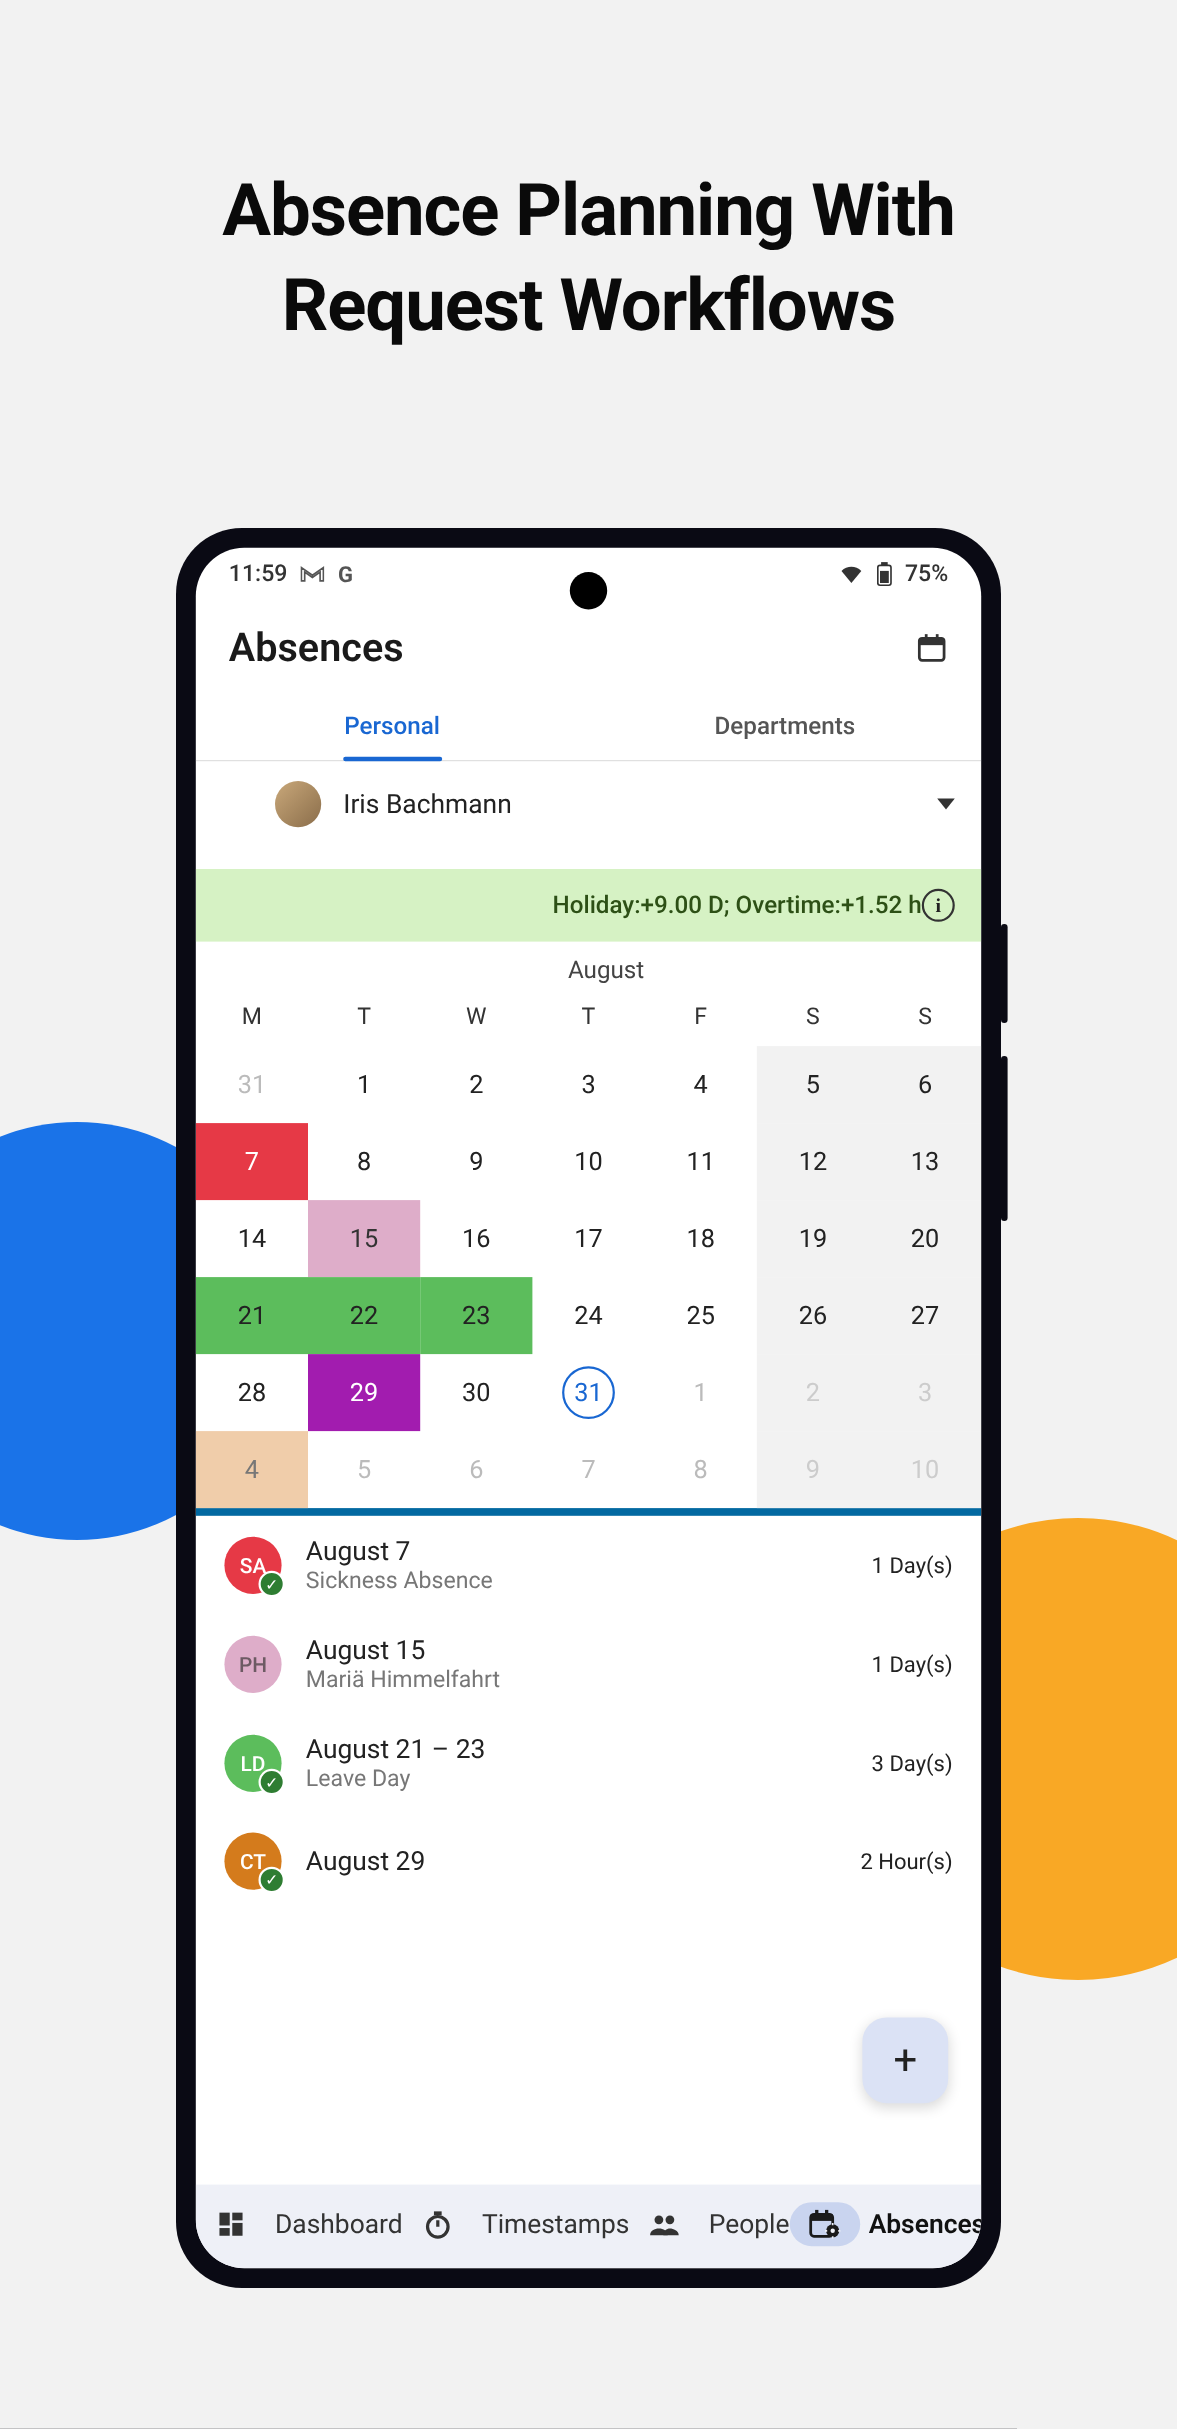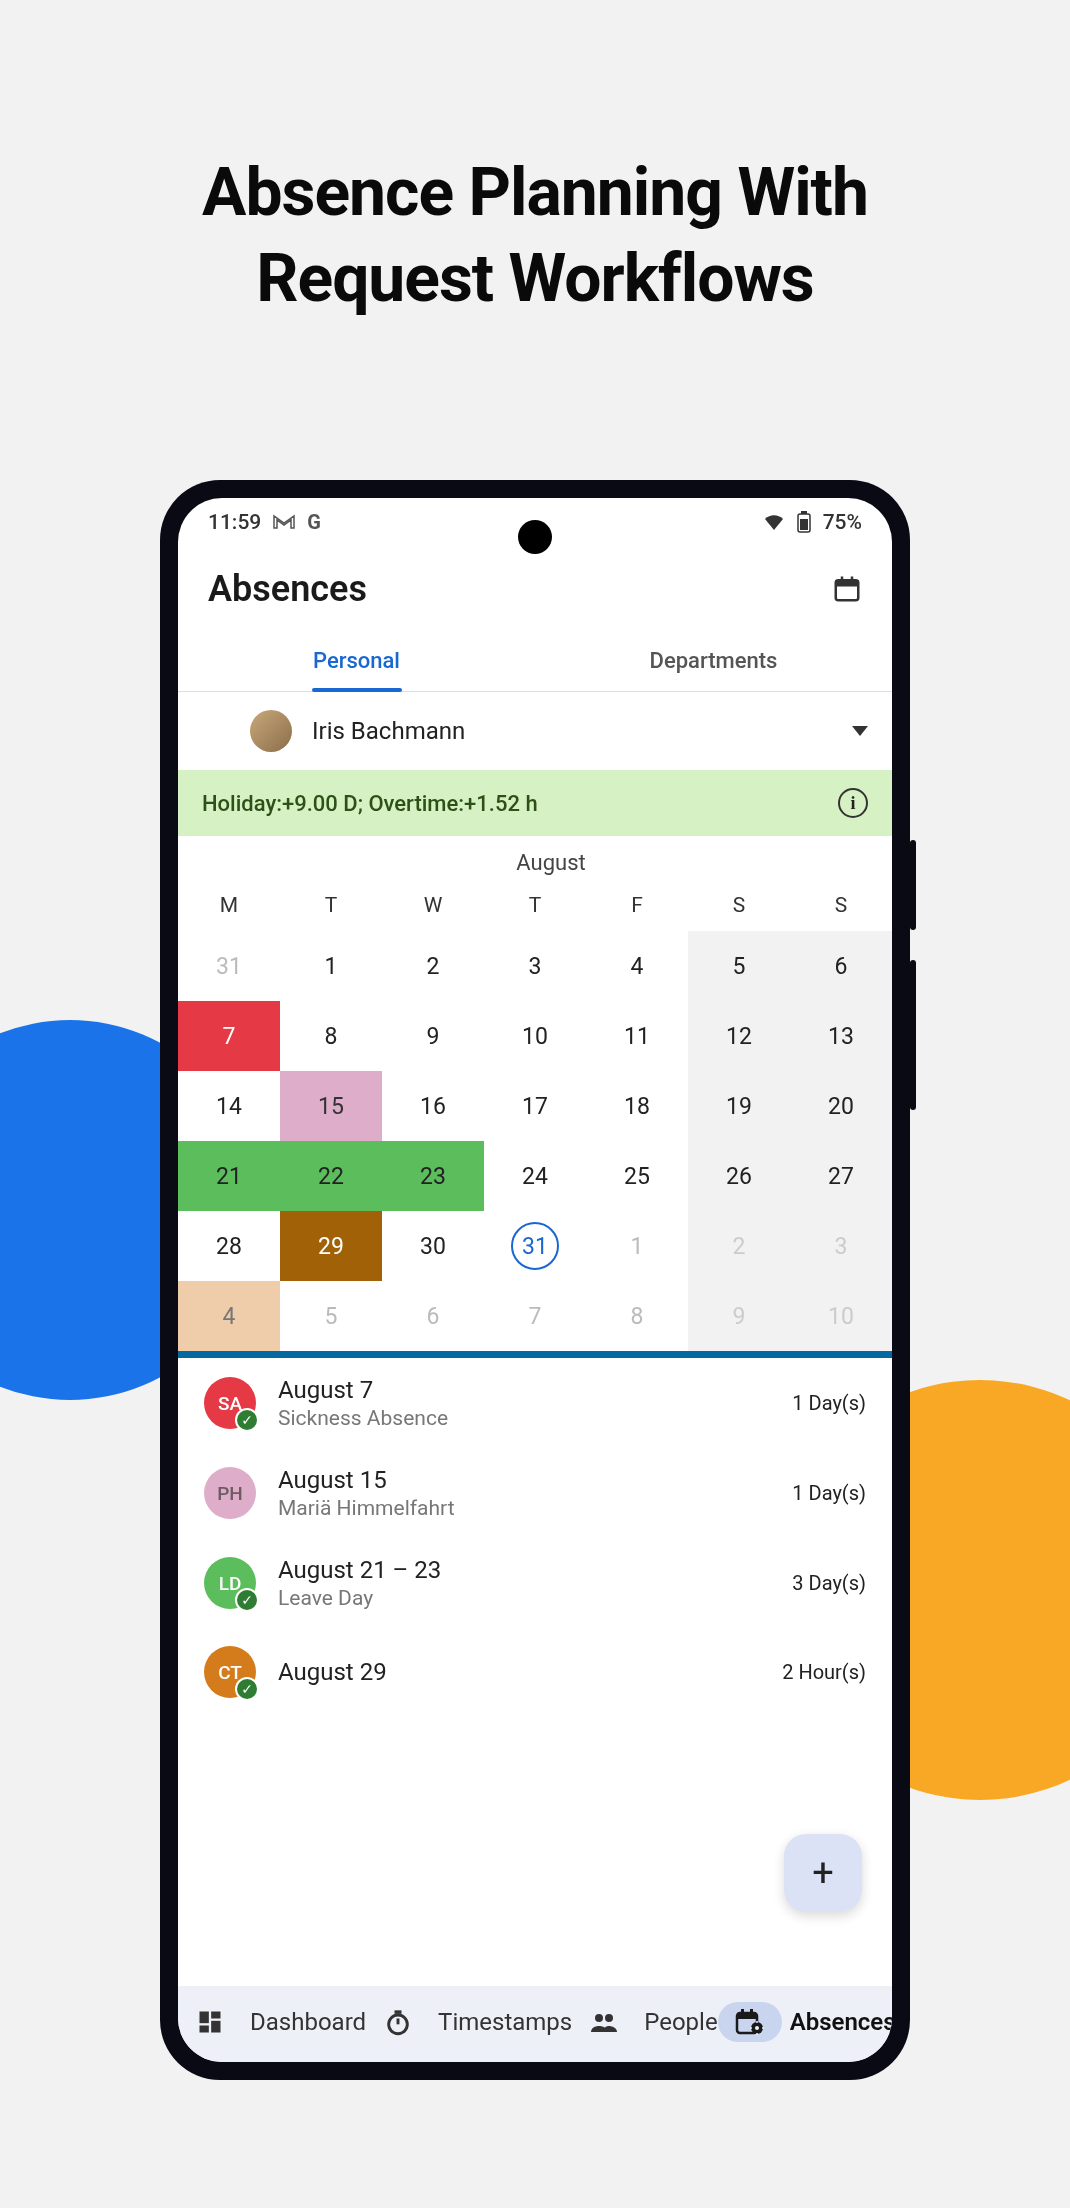--- a/index.html
+++ b/index.html
@@ -140,24 +140,25 @@
     width: 0; height: 0;
     border-left: 8px solid transparent;
     border-right: 8px solid transparent;
     border-top: 10px solid #333;
   }
   .info-banner {
     background: #d6f2c4;
     padding: 18px 24px;
     display: flex;
     align-items: center;
-    justify-content: space-between;
+    justify-content: flex-end;
     font-size: 22px;
     color: #2d5016;
     font-weight: 500;
+    margin-top: 20px;
   }
   .info-i {
     width: 30px; height: 30px;
     border: 2.5px solid #333;
     border-radius: 50%;
     display: flex;
     align-items: center;
     justify-content: center;
     font-size: 18px;
     font-weight: 600;
@@ -177,21 +178,21 @@
     align-items: center;
     justify-content: center;
     position: relative;
   }
   .day.muted { color: #bbb; }
   .day.weekend { background: #f2f2f2; }
   .day.weekend.muted { color: #ccc; }
   .day.red { background: #e63946; color: #fff; }
   .day.pink { background: #deadc9; color: #333; }
   .day.green { background: #5cbd5c; color: #222; }
-  .day.orange { background: #a16207; color: #fff; }
+  .day.orange { background: #a21caf; color: #fff; }
   .day.peach { background: #f0cdaa; color: #777; }
   .day.today span {
     border: 2.5px solid #1967d2;
     color: #1967d2;
     border-radius: 50%;
     width: 48px;
     height: 48px;
     display: flex;
     align-items: center;
     justify-content: center;

